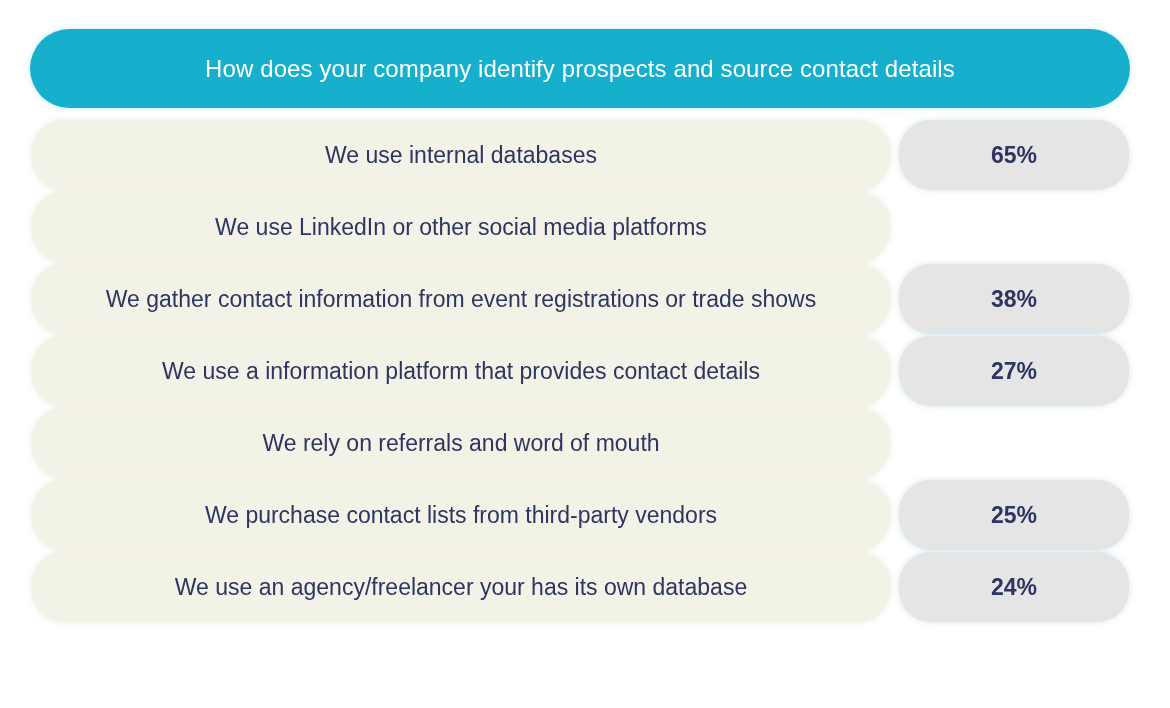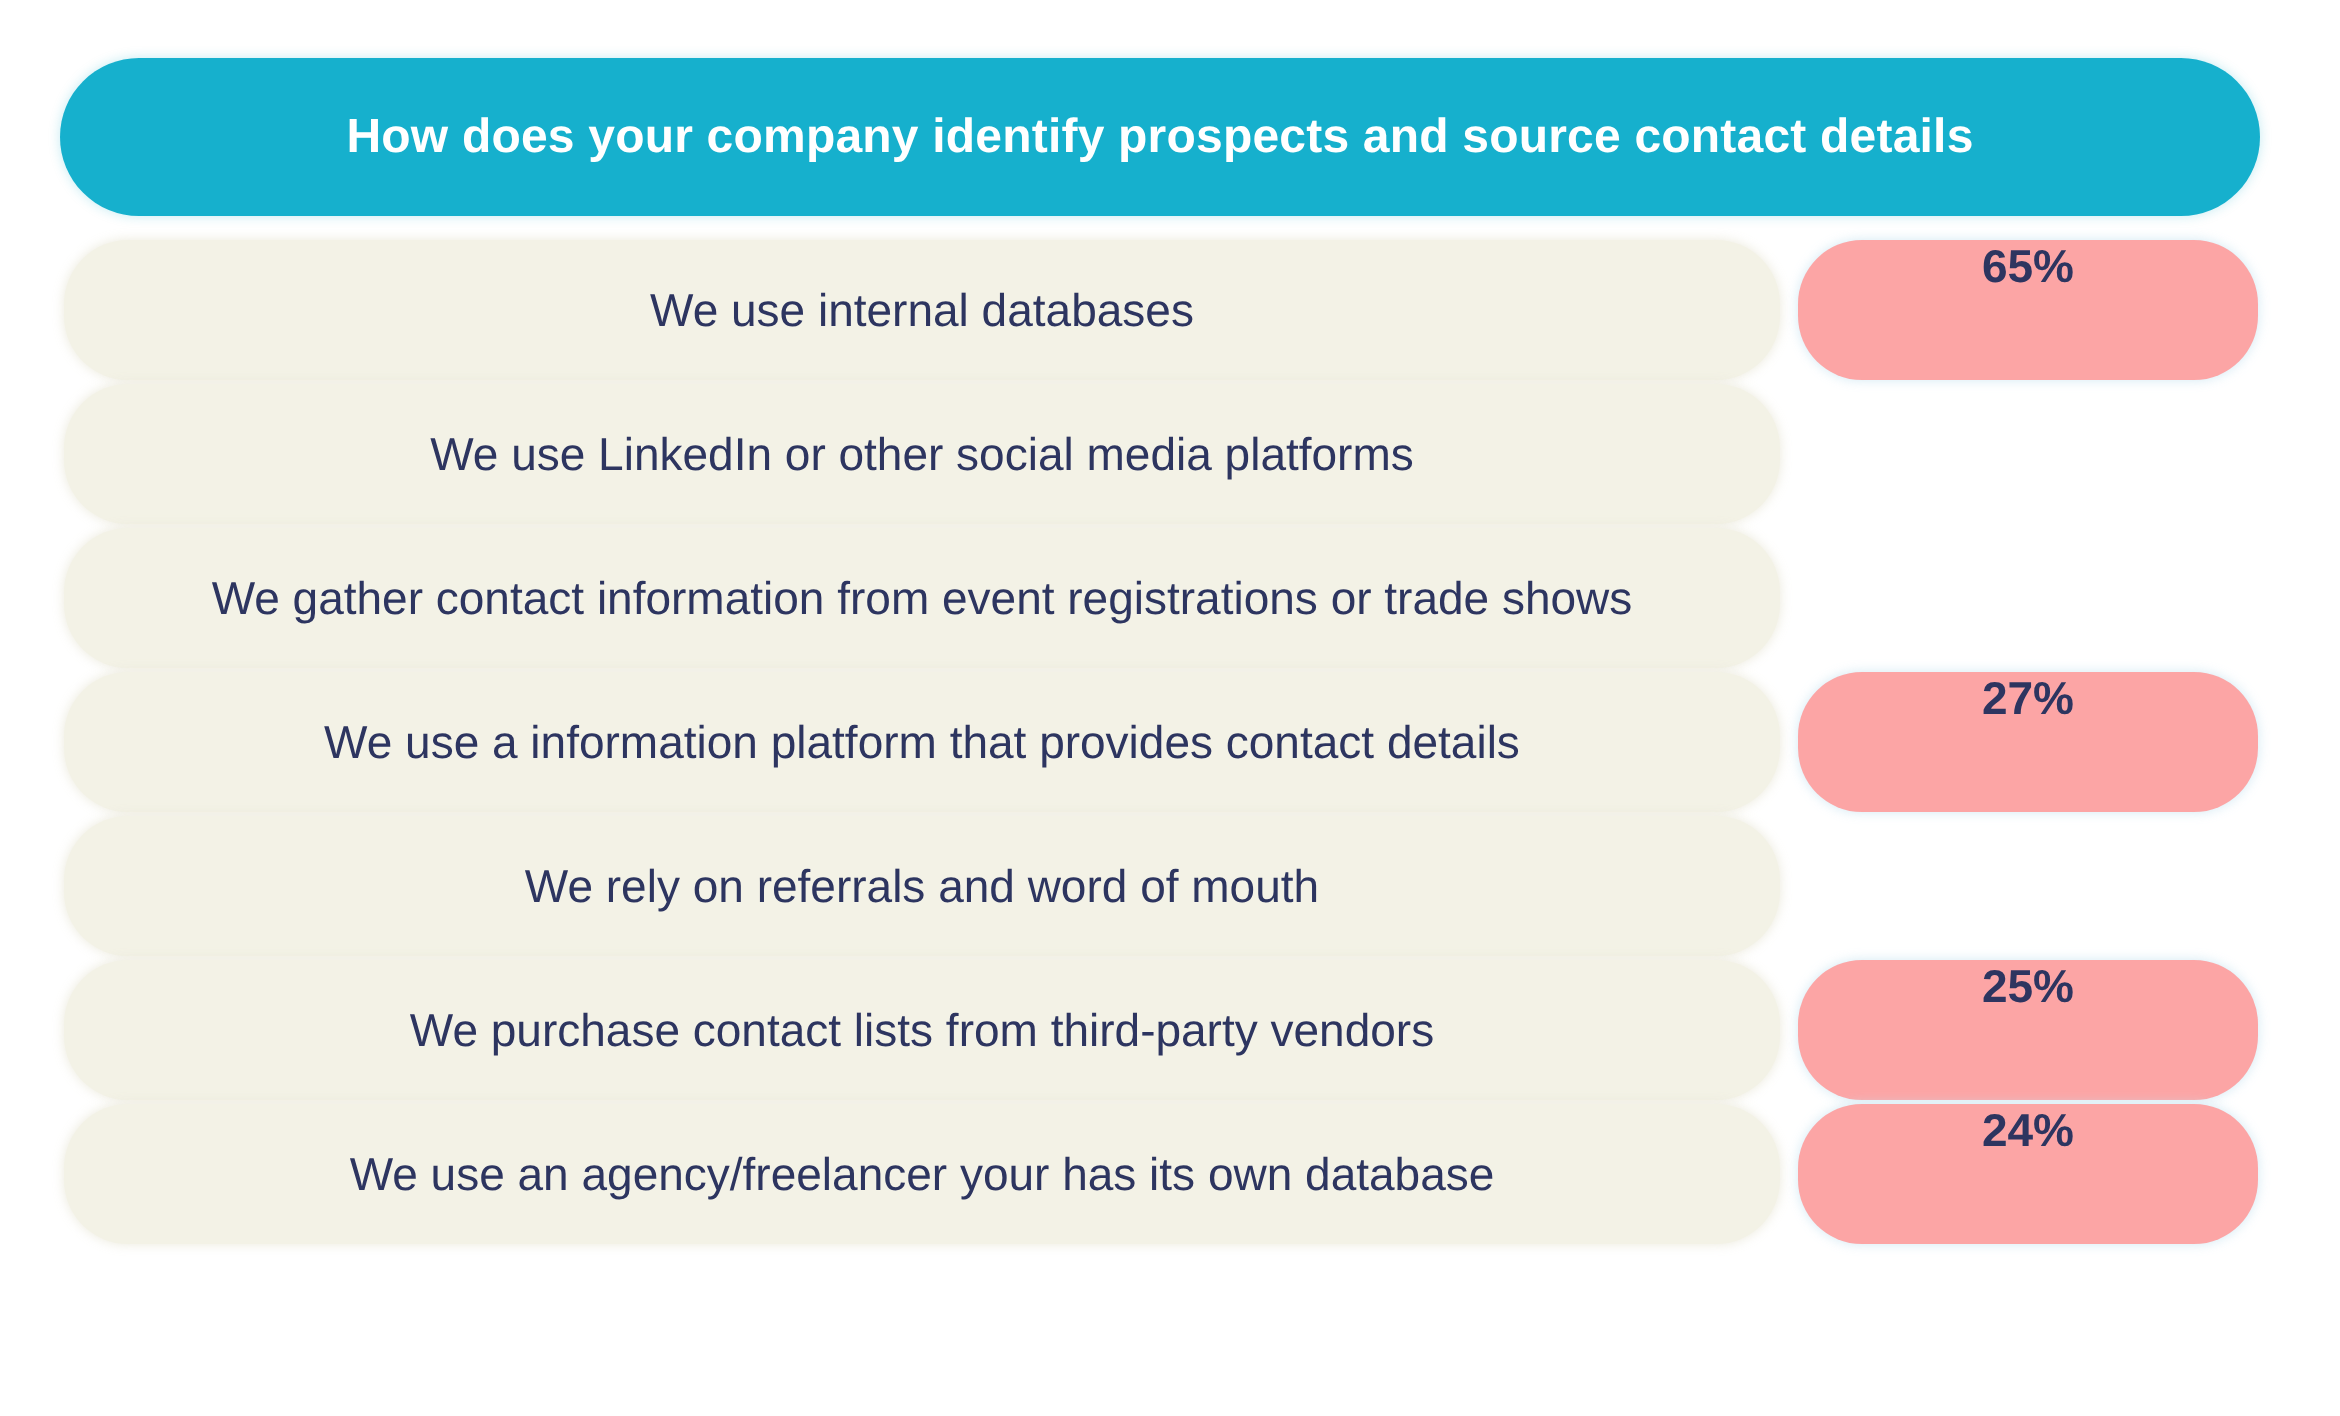--- a/index.html
+++ b/index.html
@@ -4,35 +4,35 @@
 <style>
   html, body { margin:0; padding:0; background:#ffffff; }
   body { width:1170px; height:708px; position:relative; overflow:hidden;
          font-family:"Liberation Sans", "DejaVu Sans", sans-serif; }
   .header {
     position:absolute; left:30px; top:29px; width:1100px; height:79px;
     background:#16b0cd; border-radius:40px;
     box-shadow:0 0 6px rgba(22,176,205,0.25);
     display:flex; align-items:center; justify-content:center;
   }
-  .header-title { color:#ffffff; font-weight:bold; font-size:24px; letter-spacing:0.1px; }
+  .header-title { color:#ffffff; font-weight:normal; font-size:24px; letter-spacing:0.1px; }
   .rows { position:absolute; left:32px; top:120px; width:1100px; }
   .row { position:relative; height:62px; margin-bottom:10px; }
   .label-pill {
     position:absolute; left:0; top:0; width:858px; height:70px;
     background:#f3f2e6; border-radius:32px;
     box-shadow:0 0 6px rgba(230,228,210,0.8);
     display:flex; align-items:center; justify-content:center;
   }
   .label-text { color:#2d3560; font-size:23px; }
   .value-pill {
     position:absolute; left:867px; top:0; width:230px; height:70px;
-    background:#fca5a5; border-radius:32px;
+    background:#e5e5e5; border-radius:32px;
     box-shadow:0 0 6px rgba(200,228,240,0.8);
-    display:flex; align-items:flex-start; justify-content:center;
+    display:flex; align-items:center; justify-content:center;
   }
   .value-text { color:#2d3560; font-size:23px; font-weight:bold; }
 </style>
 </head>
 <body>
 
 <div class="header">
   <span class="header-title">How does your company identify prospects and source contact details</span>
 </div>
 
@@ -46,20 +46,23 @@
     </div>
   </div>
   <div class="row">
     <div class="label-pill">
       <span class="label-text">We use LinkedIn or other social media platforms</span>
     </div>
   </div>
   <div class="row">
     <div class="label-pill">
       <span class="label-text">We gather contact information from event registrations or trade shows</span>
+    </div>
+    <div class="value-pill">
+      <span class="value-text">38%</span>
     </div>
   </div>
   <div class="row">
     <div class="label-pill">
       <span class="label-text">We use a information platform that provides contact details</span>
     </div>
     <div class="value-pill">
       <span class="value-text">27%</span>
     </div>
   </div>

